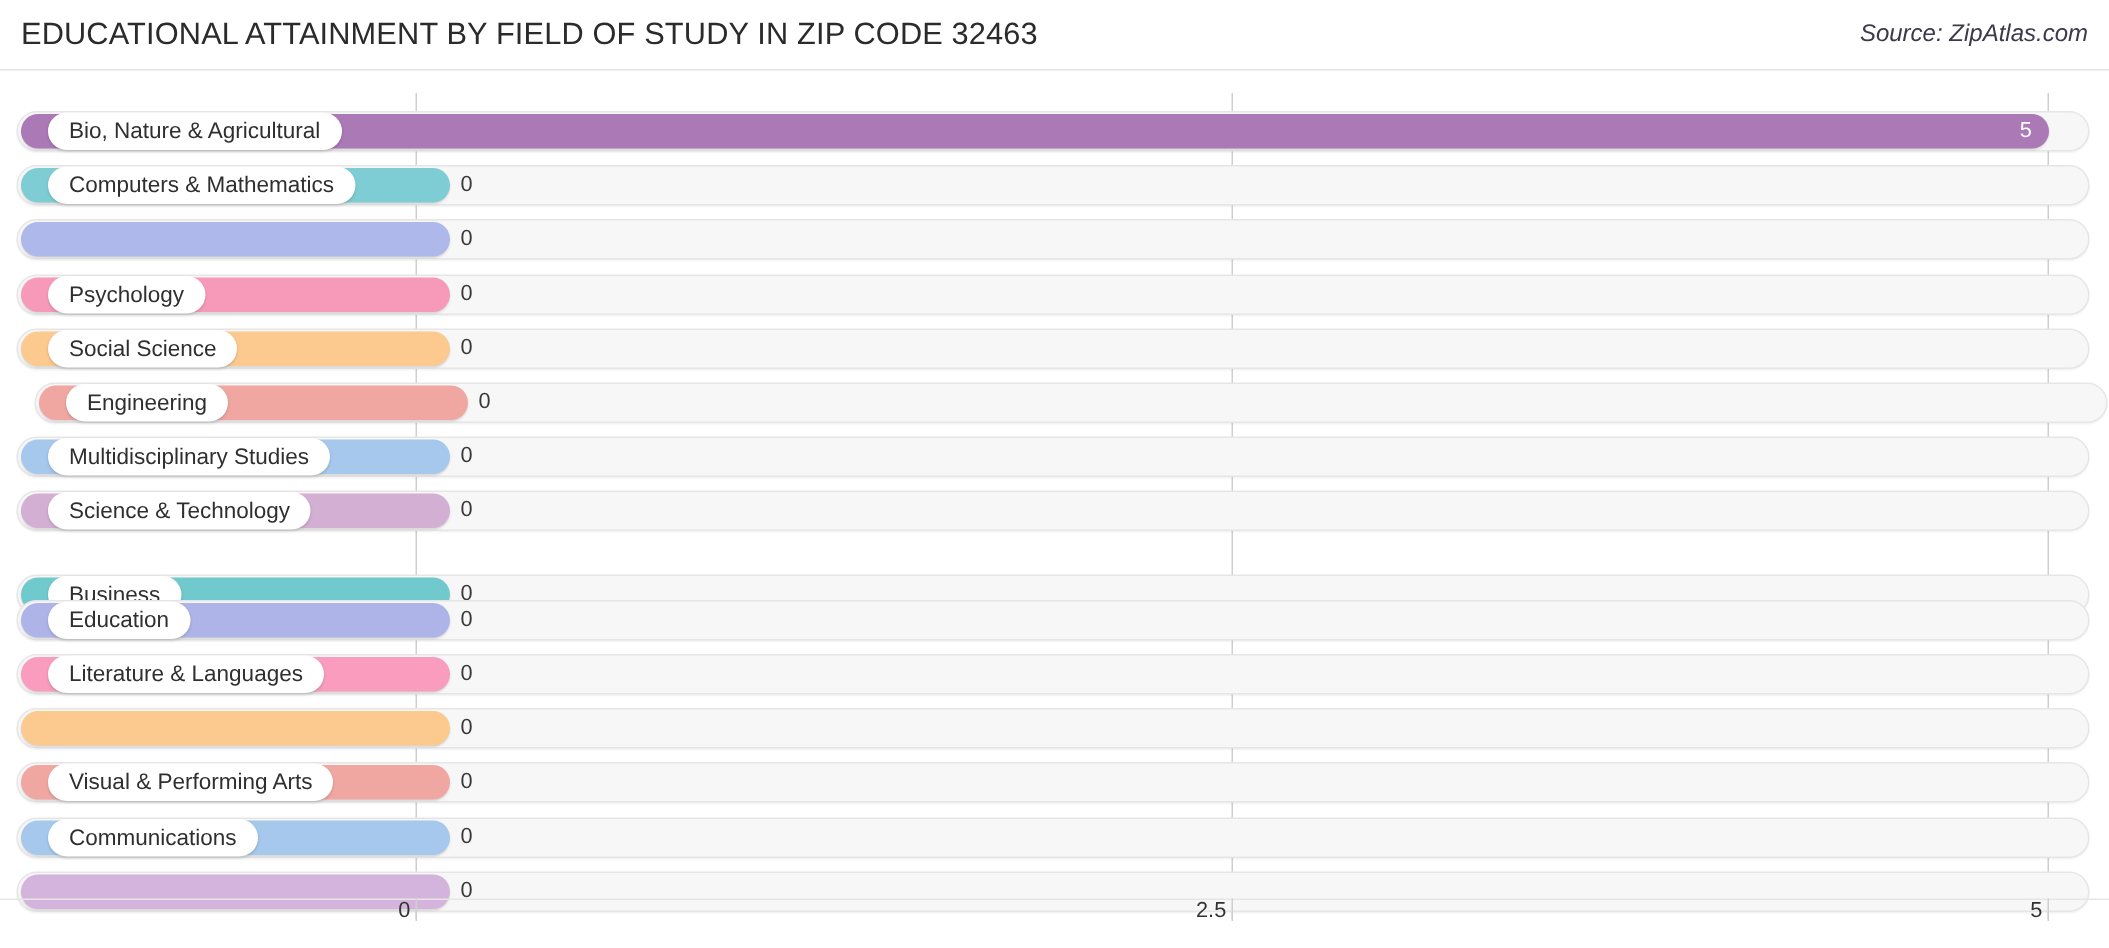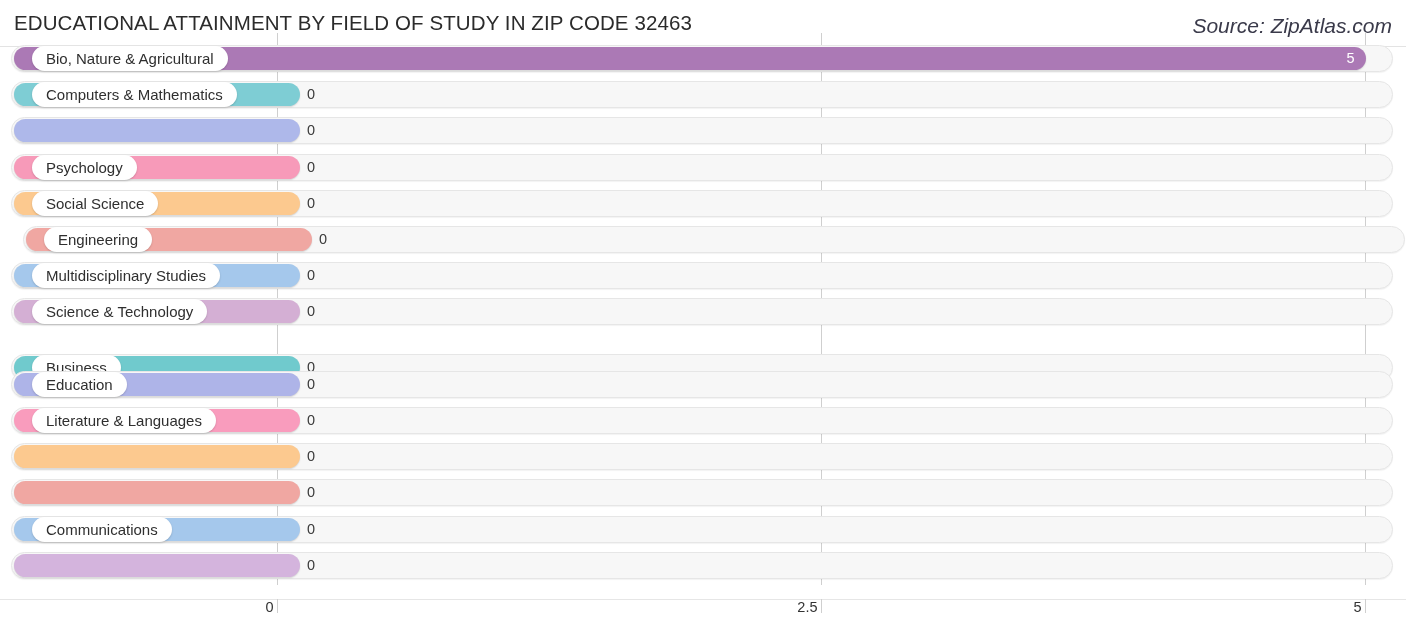--- a/index.html
+++ b/index.html
@@ -30,39 +30,39 @@
     letter-spacing: 0.1px;
     color: #2b2b2b;
     font-weight: 400;
     white-space: nowrap;
     text-align: center;
   }
   #source-note {
     position: absolute;
     right: 14px;
     top: 14px;
-    font-size: 21px;
+    font-size: 16px;
     font-style: italic;
     color: #3a3a4a;
     white-space: nowrap;
   }
   #header-rule {
     position: absolute;
     left: 0;
     top: 46px;
     width: 1406px;
     height: 1px;
     background: #e3e3e3;
   }
 
   
   #plot {
     position: absolute;
     left: 0;
-    top: 33px;
+    top: 62px;
     width: 1364px;
     height: 552px;
   }
   .gridline {
     position: absolute;
     top: 0;
     width: 1px;
     height: 552px;
     background: #cfcfcf;
   }
@@ -238,20 +238,21 @@
       <div class="value-outside" style="left: 307px;">0</div>
     </div>
     <div class="row" style="top: 407.2px;">
       <div class="track"></div>
       <div class="bar" style="width: 286px; background: rgb(252, 201, 143);"></div>
       <div class="value-outside" style="left: 307px;">0</div>
     </div>
     <div class="row" style="top: 443.4px;">
       <div class="track"></div>
       <div class="bar" style="width: 286px; background: rgb(240, 167, 162);"></div>
+      <div class="label-pill">Visual &amp; Performing Arts</div>
       <div class="value-outside" style="left: 307px;">0</div>
     </div>
     <div class="row" style="top: 479.6px;">
       <div class="track"></div>
       <div class="bar" style="width: 286px; background: rgb(165, 200, 236);"></div>
       <div class="label-pill">Communications</div>
       <div class="value-outside" style="left: 307px;">0</div>
     </div>
     <div class="row" style="top: 515.8px;">
       <div class="track"></div>

